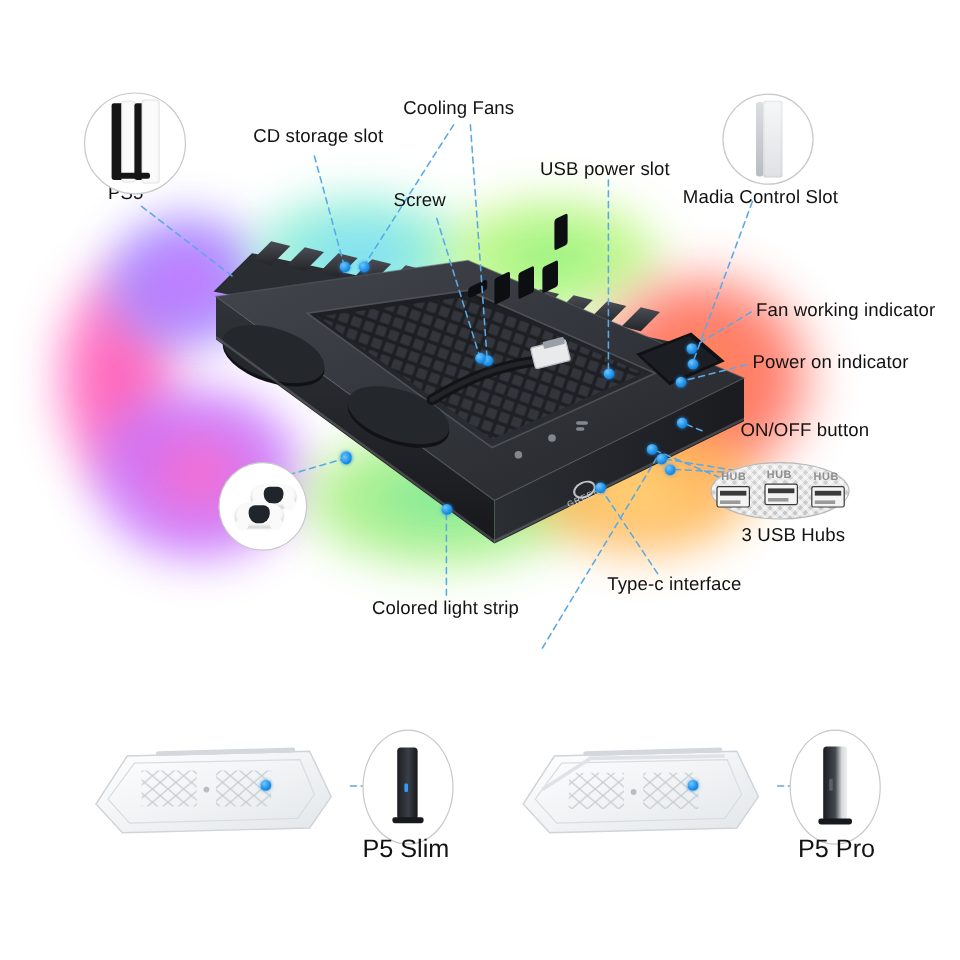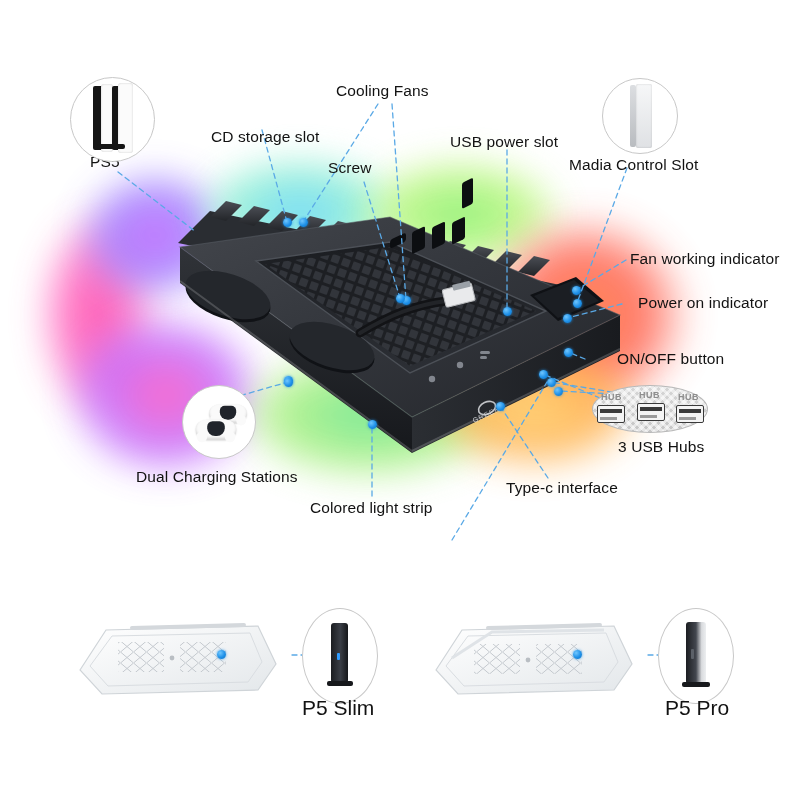--- a/index.html
+++ b/index.html
@@ -272,32 +272,31 @@
   <div class="dot" style="left:539px;top:370px;"></div>
   <div class="dot" style="left:547px;top:378px;"></div>
   <div class="dot" style="left:554px;top:387px;"></div>
   <div class="dot" style="left:496px;top:402px;"></div>
   <div class="dot" style="left:284px;top:376px;"></div>
   <div class="dot" style="left:368px;top:420px;"></div>
   <div class="dot" style="left:284px;top:378px;"></div>
   <div class="dot" style="left:217px;top:650px;"></div>
   <div class="dot" style="left:573px;top:650px;"></div>
 
-  <div class="label" style="left:211px;top:105px;margin-top:23px;">CD storage slot</div>
+  <div class="label" style="left:211px;top:105px;">CD storage slot</div>
   <div class="label" style="left:336px;top:82px;">Cooling Fans</div>
   <div class="label" style="left:328px;top:159px;">Screw</div>
   <div class="label" style="left:450px;top:133px;">USB power slot</div>
   <div class="label" style="left:569px;top:156px;">Madia Control Slot</div>
   <div class="label" style="left:630px;top:250px;">Fan working indicator</div>
-  <div class="label" style="left:627px;top:294px;margin-left:11px;">Power on indicator</div>
+  <div class="label" style="left:627px;top:294px;">Power on indicator</div>
   <div class="label" style="left:617px;top:350px;">ON/OFF button</div>
   <div class="label" style="left:618px;top:438px;">3 USB Hubs</div>
   <div class="label" style="left:506px;top:479px;">Type-c interface</div>
   <div class="label" style="left:310px;top:499px;">Colored light strip</div>
-  <div class="label" style="left:136px;top:468px;">Dual Charging Stations</div>
   <div class="label" style="left:90px;top:153px;">PS5</div>
 
   <div class="inset" style="left:70px;top:77px;width:83px;height:83px;">
     <div class="ps5">
       <div class="blk" style="left:22px;top:8px;width:11px;height:64px;"></div>
       <div class="wht" style="left:30px;top:6px;width:12px;height:68px;"></div>
       <div class="blk" style="left:41px;top:8px;width:8px;height:64px;"></div>
       <div class="wht" style="left:47px;top:5px;width:15px;height:70px;"></div>
       <div class="blk" style="left:26px;top:66px;width:28px;height:5px;border-radius:2px;"></div>
     </div>

